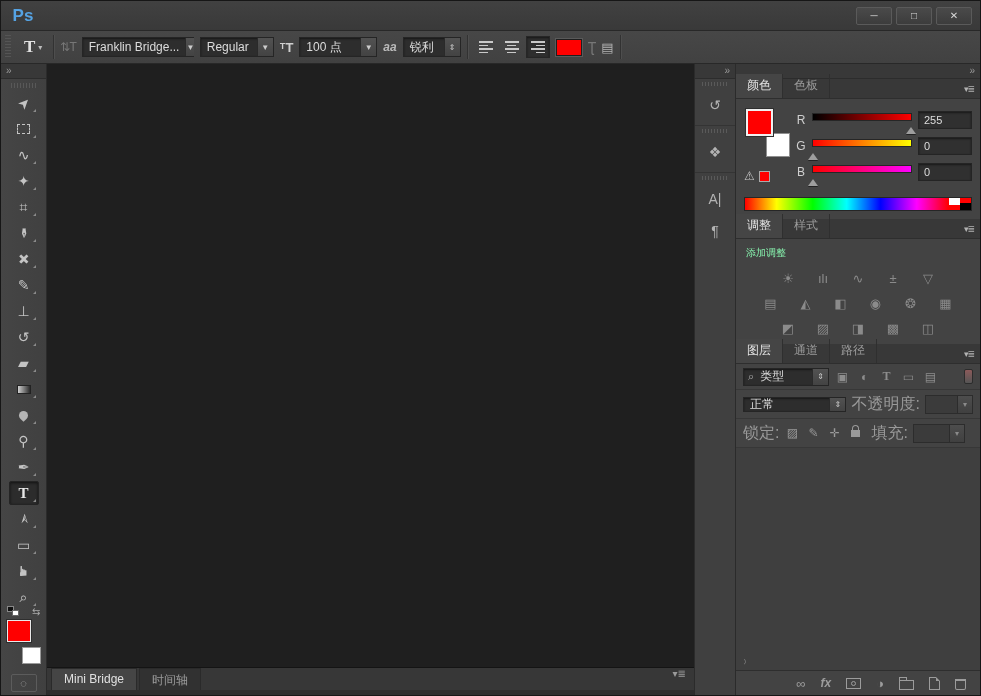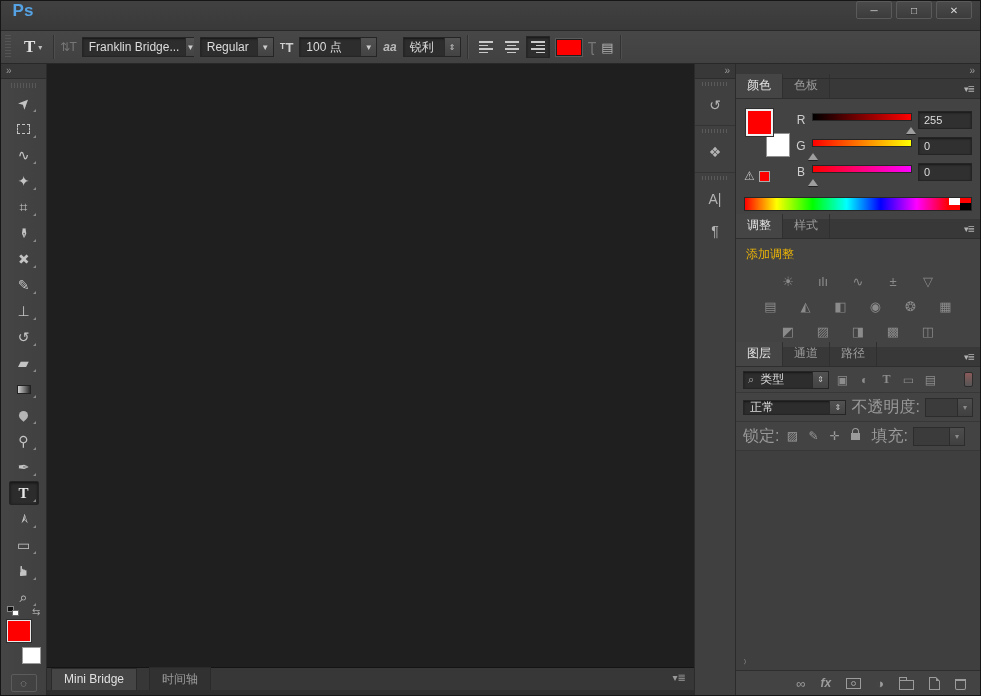--- a/index.html
+++ b/index.html
@@ -3,21 +3,21 @@
 <meta charset="utf-8">
 <style>
   * { margin:0; padding:0; box-sizing:border-box; }
   html,body { width:981px; height:696px; overflow:hidden; background:#1e1e1e;
     font-family:"Liberation Sans", sans-serif; -webkit-font-smoothing:antialiased; }
   .app { width:981px; height:696px; display:flex; flex-direction:column;
     background:#434343; border:1px solid #161616; color:#d6d6d6; font-size:12px; }
 
   
   .titlebar { height:30px; background:linear-gradient(#414141,#393939); display:flex;
-    border-bottom:1px solid #282828; flex:none; }
+    align-items:center; border-bottom:1px solid #282828; flex:none; }
   .ps-logo { width:44px; text-align:center; color:#55a3e4; font-weight:bold; font-size:17px; }
   .menu { display:flex; align-items:center; gap:2px; }
   .menu span { padding:4px 9px; color:#d9d9d9; font-size:12.5px; cursor:default; }
   .win-controls { margin-left:auto; display:flex; gap:4px; padding-right:8px; }
   .win-btn { width:36px; height:18px; border:1px solid #5a5a5a; border-radius:2px;
     background:linear-gradient(#4a4a4a,#3c3c3c); color:#d9d9d9; font-size:10px;
     display:flex; align-items:center; justify-content:center; }
 
   
   .optionsbar { height:33px; background:linear-gradient(#474747,#414141); display:flex;
@@ -79,21 +79,21 @@
   .mini-swap{font-size:10px; color:#aaa;}
   .fg-swatch { position:absolute; left:0; top:2px; width:24px; height:22px; border:1px solid #e9e9e9;
     outline:1px solid #2e2e2e; z-index:2; }
   .bg-swatch { position:absolute; right:0; bottom:0; width:19px; height:17px; border:1px solid #9a9a9a; z-index:1; }
   .qmask { width:26px; height:18px; margin-top:10px; border:1px solid #5c5c5c; border-radius:2px;
     display:flex; align-items:center; justify-content:center; color:#bdbdbd; font-size:11px; }
 
   
   .canvas-col { flex:1; display:flex; flex-direction:column; min-width:0; }
   .canvas { flex:1; background:#1f1f1f; border-bottom:1px solid #141414; }
-  .mb-bar { height:22px; background:#373737; display:flex; align-items:center; padding-left:4px; flex:none;gap:10px; }
+  .mb-bar { height:22px; background:#373737; display:flex; align-items:flex-start; padding-left:4px; flex:none; }
   .mb-tab { padding:3px 12px 4px; font-size:12px; color:#9a9a9a; background:#313131; border:1px solid #2a2a2a;
     border-bottom:none; margin-right:2px; }
   .mb-tab.active { background:#454545; color:#e0e0e0; }
   .mb-menu { margin-left:auto; padding:0 8px 3px; color:#9a9a9a; font-size:10px; }
   .mb-strip { height:5px; background:#2d2d2d; flex:none; }
 
   
   .icondock { width:42px; background:#404040; border-right:1px solid #2b2b2b; border-left:1px solid #2b2b2b;
     display:flex; flex-direction:column; align-items:center; flex:none; }
   .dock-group { width:100%; border-bottom:1px solid #343434; padding-bottom:4px; display:flex;
@@ -126,21 +126,21 @@
   .thumb { position:absolute; top:8px; width:0; height:0; border:5px solid transparent;
     border-bottom:7px solid #9e9e9e; transform:translateX(-5px); filter:drop-shadow(0 1px 0 #222); }
   .chvalue { width:54px; height:18px; background:#303030; border:1px solid #242424;
     box-shadow:inset 0 1px 2px rgba(0,0,0,.5); color:#ddd; font-size:11px; padding:2px 5px; }
   .spectrum { height:14px; margin:4px 8px 8px; position:relative; border:1px solid #262626;
     background:linear-gradient(90deg,#f00 0%,#ff0 14%,#0f0 30%,#0ff 45%,#00f 60%,#f0f 76%,#f00 90%,#f00 100%); }
   .spec-white { position:absolute; right:11px; top:0; width:11px; height:7px; background:#fff; }
   .spec-black { position:absolute; right:0; top:5px; width:11px; height:7px; background:#000; }
 
   
-  .adj-label { padding:7px 10px 2px; color:#eab308; font-size:12px; }
+  .adj-label { padding:7px 10px 2px; color:#86efac; font-size:10px; }
   .adj-row { display:flex; justify-content:center; gap:13px; margin:7px 0; }
   .adj-icon { width:22px; height:18px; display:flex; align-items:center; justify-content:center;
     color:#8b8b8b; font-size:13px; }
 
   
   .layers-panel { flex:1; display:flex; flex-direction:column; min-height:0; }
   .lrow { display:flex; align-items:center; gap:5px; padding:0 7px; flex:none; }
   .filter-row { height:26px; border-bottom:1px solid #373737; }
   .kind-combo { width:86px; height:18px; }
   .kind-combo .sicon { font-size:11px; color:#aaa; padding-left:4px; }

